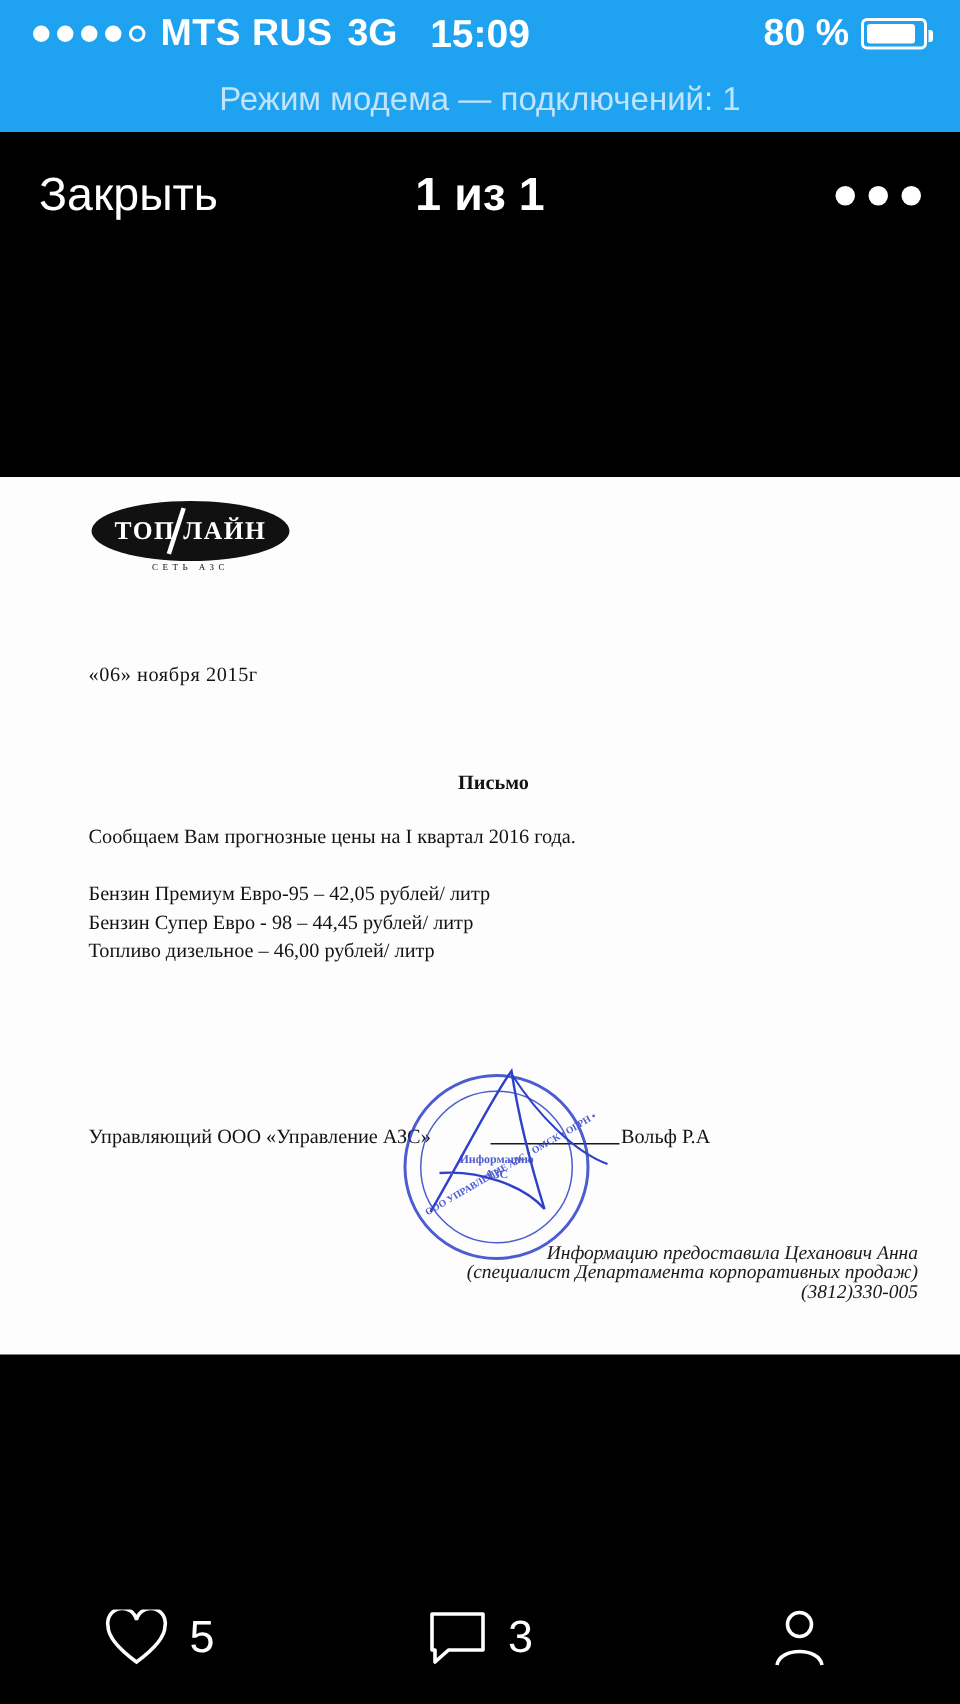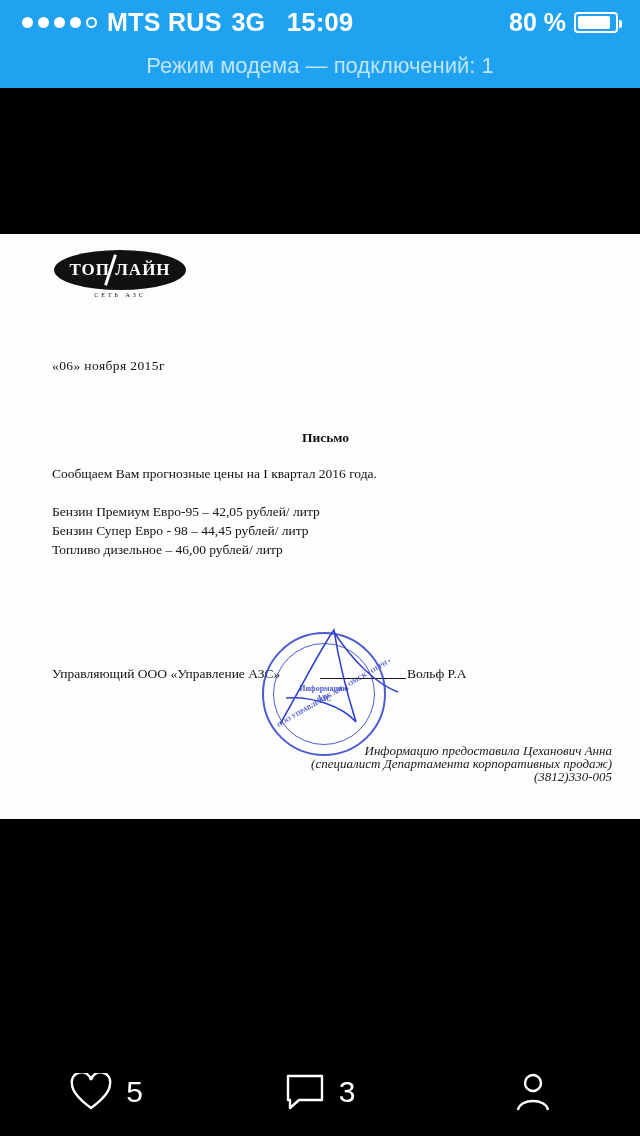--- a/index.html
+++ b/index.html
@@ -97,21 +97,21 @@
   }
   .doc {
     width: 640px;
     height: 585px;
     background: #fdfdfd;
     position: relative;
     overflow: hidden;
     color: #121212;
     font-family: "Liberation Serif", serif;
   }
-  .doc-inner { position: absolute; inset: 0; padding: 0 52px; }
+  .doc-inner { position: absolute; inset: 0; padding: 0 52px; margin-left: 7px; }
 
   
   .logo {
     position: absolute; left: 54px; top: 16px;
     width: 132px; height: 46px;
   }
   .logo-ellipse {
     width: 132px; height: 40px;
     background: #111; border-radius: 50%;
     display: flex; align-items: center; justify-content: center;
@@ -239,20 +239,29 @@
     <div class="sb-right">
       <span class="batt-pct">80 %</span>
       <span class="batt">
           <span class="batt-fill"></span>
         </span>
     </div>
   </div>
 
   <div class="tether">Режим модема — подключений: 1</div>
 
+  <div class="navbar">
+    <div class="nav-close">Закрыть</div>
+    <div class="nav-title">1 из 1</div>
+    <div class="nav-more">
+      <span></span>
+      <span></span>
+      <span></span>
+    </div>
+  </div>
 
   <div class="photo-area">
     <div class="doc">
       <div class="doc-inner">
 
         <div class="logo">
           <div class="logo-ellipse">
             <div class="logo-slash"></div>
             <div class="logo-text">ТОП ЛАЙН</div>
           </div>

